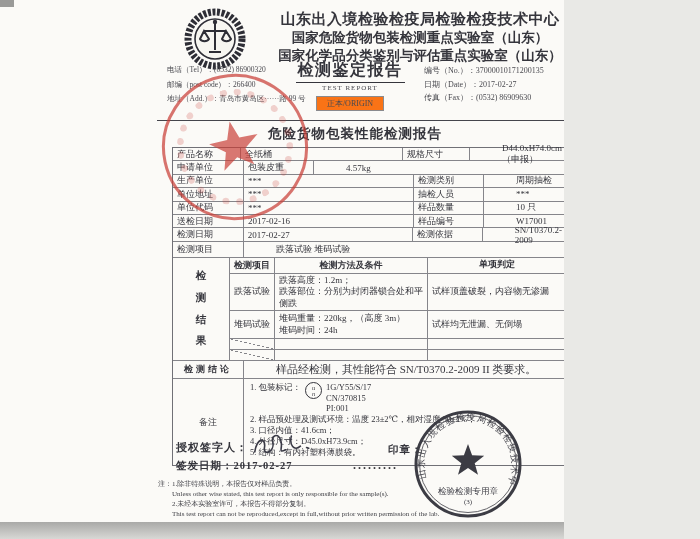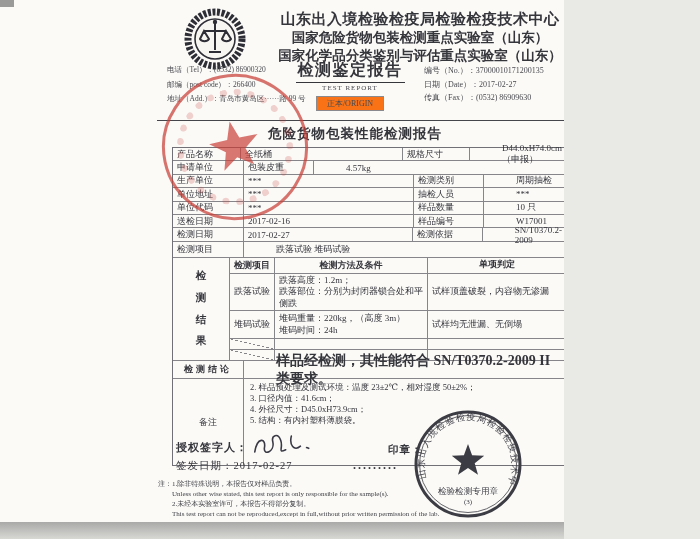--- a/index.html
+++ b/index.html
@@ -46,36 +46,36 @@
   .rr:first-child{border-top:none;}
   .rr.rh{min-height:14px;}
   .rr.short{min-height:10px;}
   .ri{width:44px;} .rm2{width:153px;} .rj{flex:1;}
   .hb{font-weight:bold;justify-content:center;}
   .pre{white-space:pre-line;line-height:11.5px;}
   .rj{line-height:11.5px;}
   .diag{background-image:linear-gradient(to top right,transparent 48.6%,var(--bd) 48.6%,var(--bd) 51.4%,transparent 51.4%);}
   .concl-row .cell{height:17px;}
   .concl-lbl{font-weight:bold;letter-spacing:3px;justify-content:center;}
-  .concl-val{font-size:14px;font-weight:bold;}
+  .concl-val{font-size:11px;}
   .remarks-row{min-height:86px;}
   .rem-lbl{width:70px;justify-content:center;}
   .rem-val{flex:1;flex-direction:column;align-items:flex-start;justify-content:flex-start;
            padding:3px 6px;font-size:8.5px;line-height:11px;}
   .rem-mark-line{display:flex;align-items:flex-start;}
   .un-circle{display:inline-flex;flex-direction:column;align-items:center;justify-content:center;
              width:15px;height:15px;border:1.2px solid var(--ink);border-radius:50%;
              font-size:6.5px;line-height:5.5px;font-style:normal;margin:0 4px;flex:none;}
   .mark-codes div{line-height:10.5px;}
   #rem-lines div{line-height:11px;}
   
   .signer{left:176px;top:440px;font-size:11px;font-weight:bold;letter-spacing:1px;}
   .signature{left:248px;top:428px;transform:rotate(-6deg);}
   .seal-label{left:388px;top:443px;font-size:10.5px;font-weight:bold;letter-spacing:1px;}
-  .issue{left:176px;top:459px;font-size:10.5px;font-weight:normal;letter-spacing:1px;}
+  .issue{left:176px;top:459px;font-size:10.5px;font-weight:bold;letter-spacing:1px;}
   .dots{left:330px;top:461px;width:90px;text-align:center;font-size:12px;font-weight:bold;letter-spacing:1px;color:#3c3c42;}
   .notes{left:158px;top:479px;width:430px;font-size:7px;line-height:10px;color:#3e3e44;}
   .notes .ind{padding-left:14px;}
   .black-seal{left:412px;top:408px;z-index:6;}
   .bottom-band{left:0;bottom:0;width:700px;height:17px;
                background:linear-gradient(#a9a9a7,#d8d8d5);}
 </style>
 </head>
 <body>
 
@@ -214,20 +214,32 @@
     </div>
 
     <div class="t-row concl-row">
       <div class="cell w-l concl-lbl">检测结论</div>
       <div class="cell w-v2 concl-val">样品经检测，其性能符合 SN/T0370.2-2009 II 类要求。</div>
     </div>
 
     <div class="t-row remarks-row">
       <div class="cell rem-lbl">备注</div>
       <div class="cell rem-val">
+        <div class="rem-mark-line">
+          <span>1. 包装标记：</span>
+          <span class="un-circle">
+              <i>u</i>
+              <i>n</i>
+            </span>
+          <span id="mark-codes" class="mark-codes">
+              <div>1G/Y55/S/17</div>
+              <div>CN/370815</div>
+              <div>PI:001</div>
+            </span>
+        </div>
         <div id="rem-lines">
             <div>2. 样品预处理及测试环境：温度 23±2℃，相对湿度 50±2%；</div>
             <div>3. 口径内值：41.6cm；</div>
             <div>4. 外径尺寸：D45.0xH73.9cm；</div>
             <div>5. 结构：有内衬塑料薄膜袋。</div>
           </div>
       </div>
     </div>
   </div>
 

